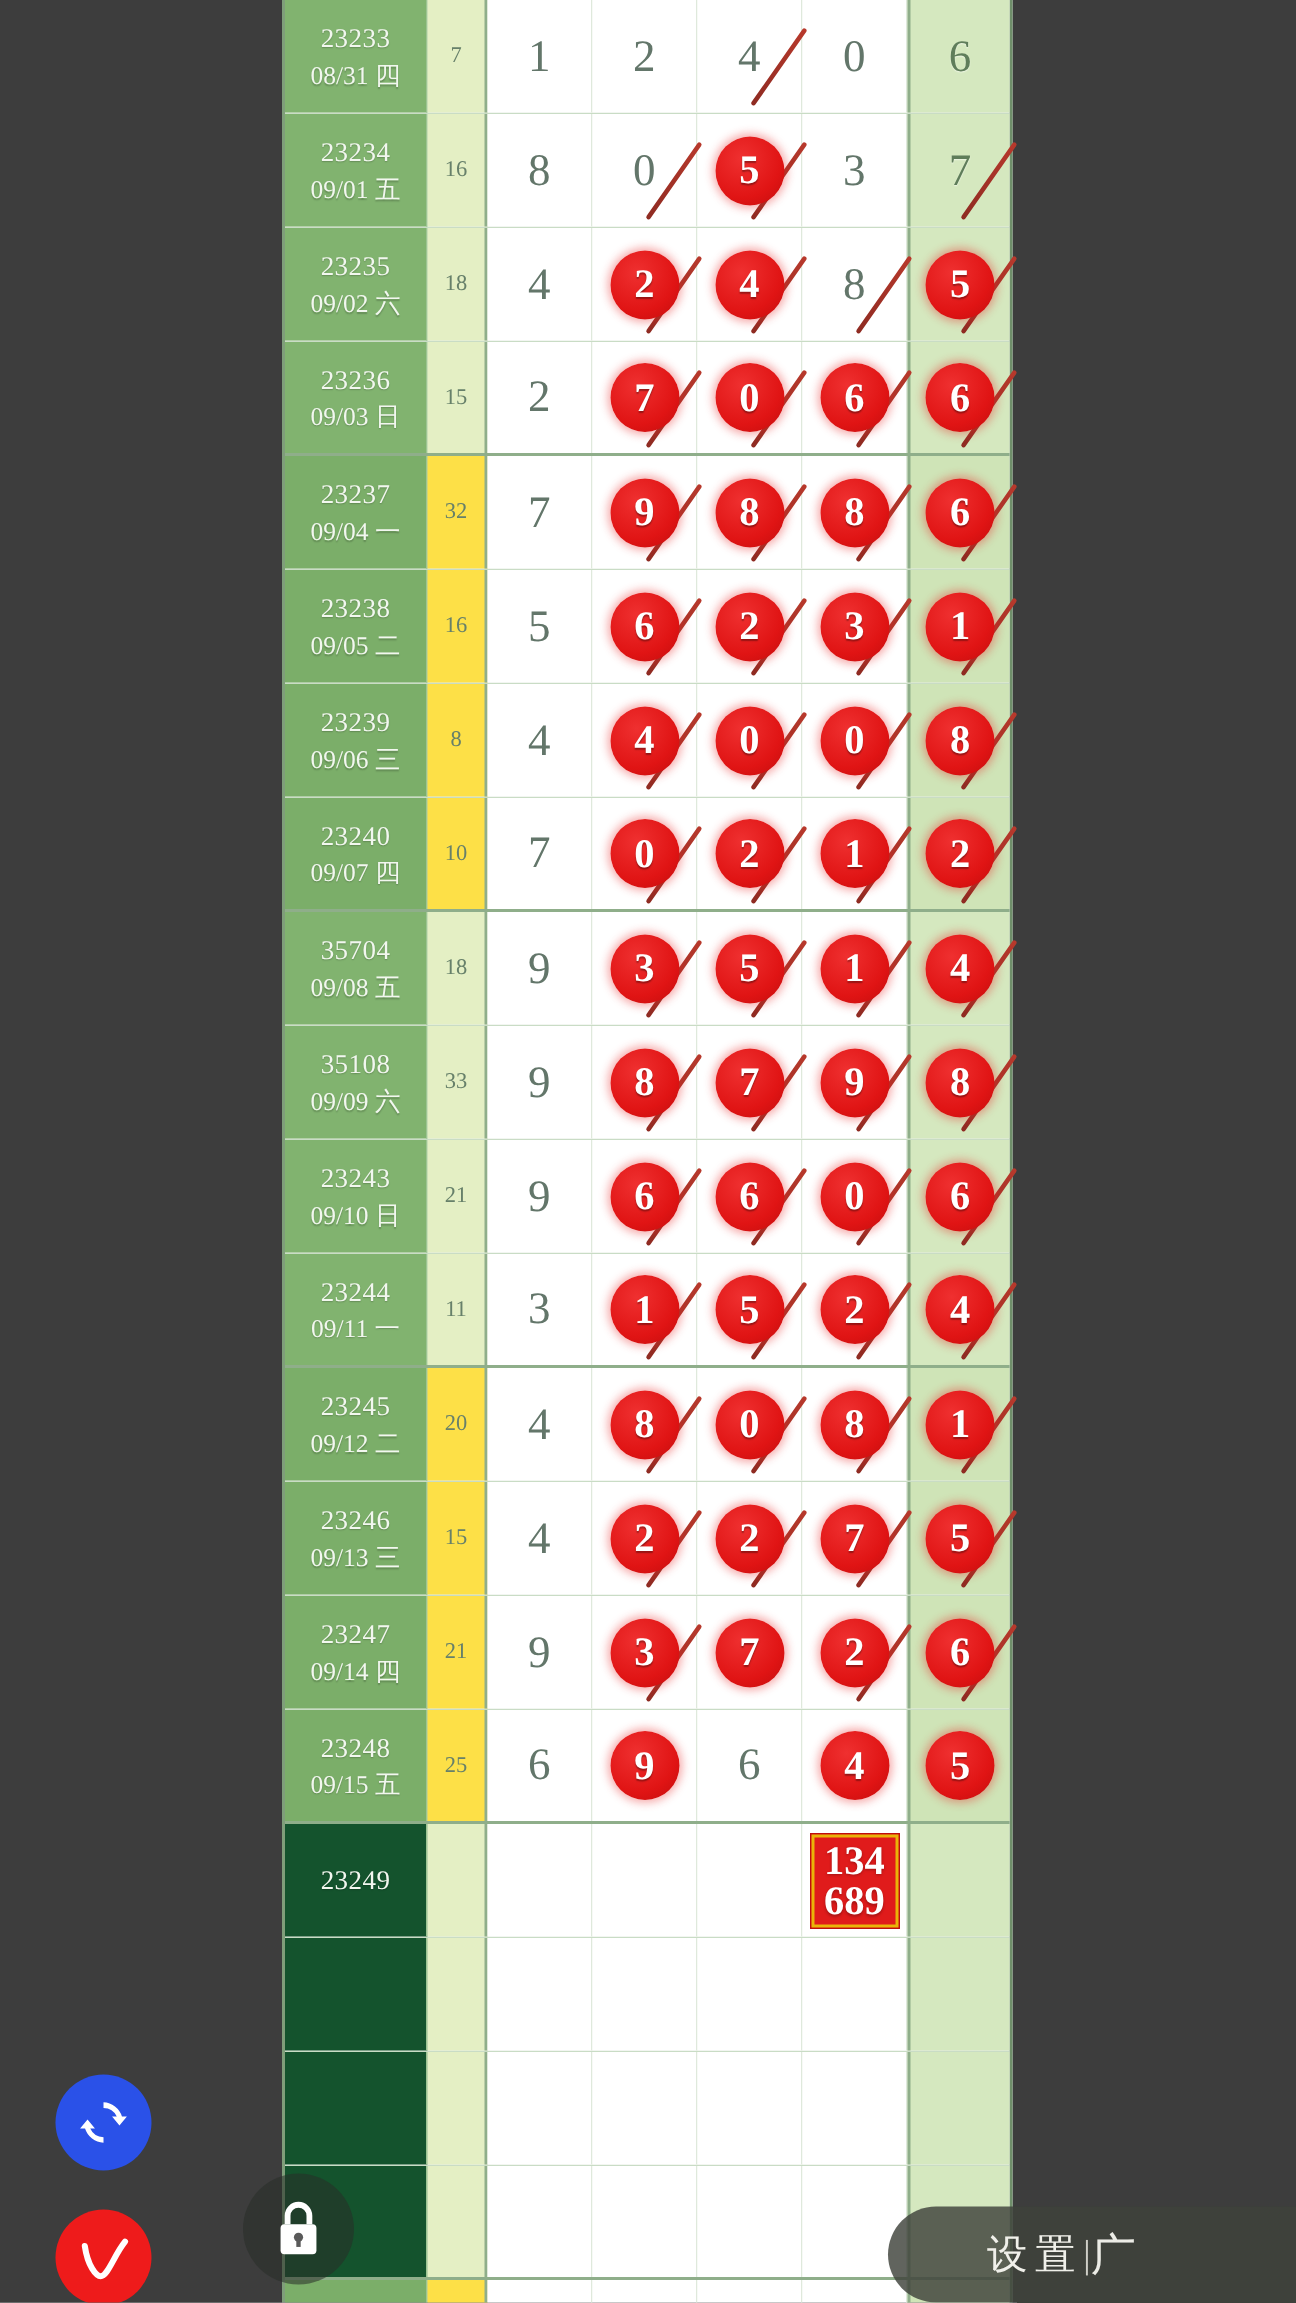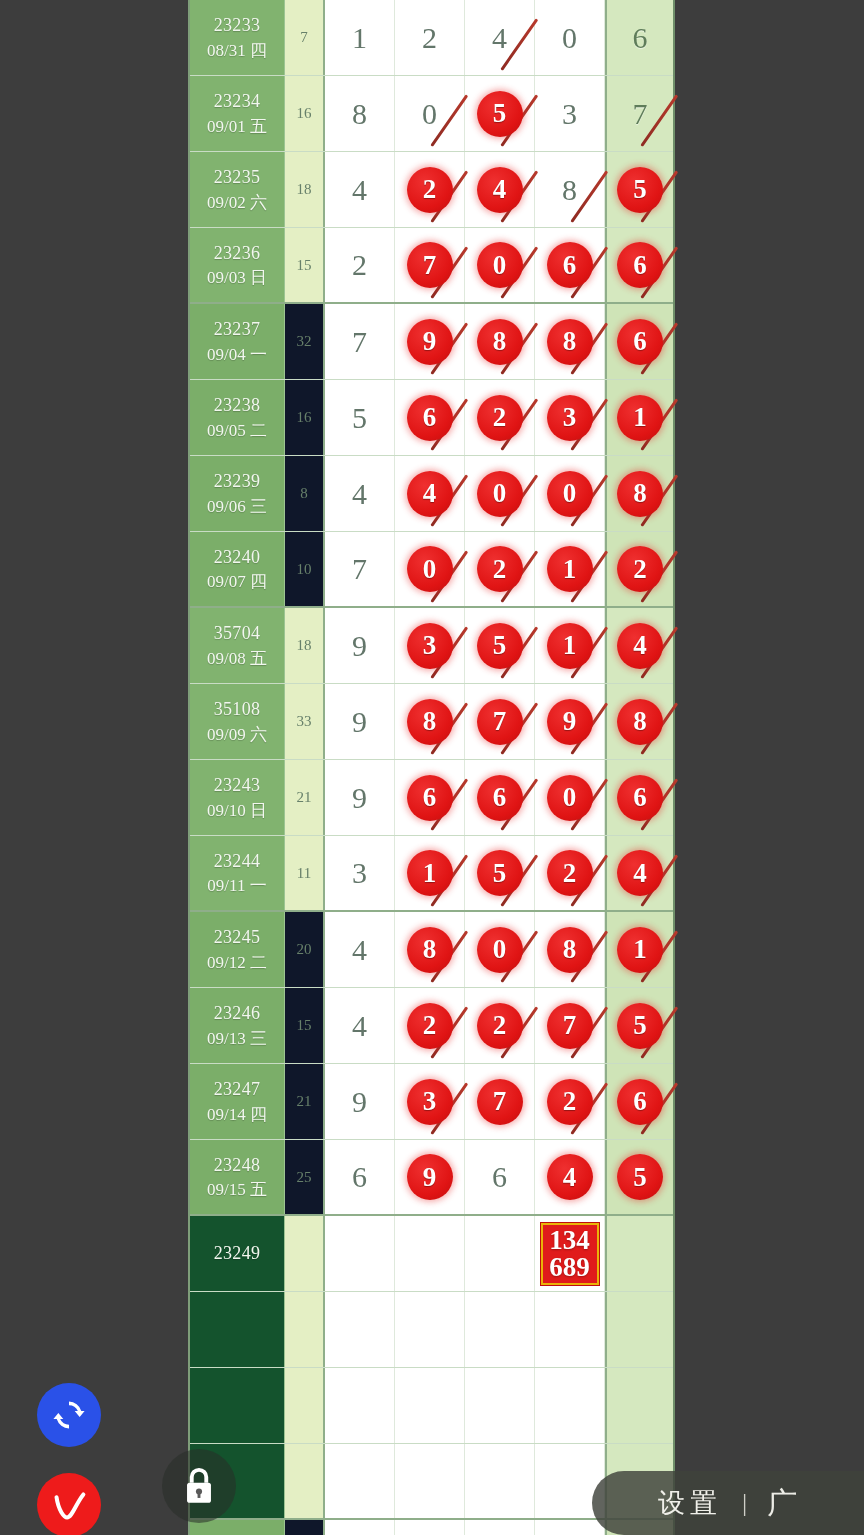--- a/index.html
+++ b/index.html
@@ -41,21 +41,21 @@
   .issue-dt { font-size:17px; margin-top:3px; text-shadow:0 1px 1px rgba(0,0,0,.22); }
 
   .c-sum {
     width:40px; flex:none;
     background:#e4efc4;
     color:#67806a;
     font-size:15px;
     display:flex; align-items:center; justify-content:center;
     border-right:2px solid #8fae8a;
   }
-  .row.band .c-sum { background:#0f172a; }
+  .row.band .c-sum { background:#fde047; }
 
   .c-num {
     width:70px; flex:none;
     position:relative;
     display:flex; align-items:center; justify-content:center;
     border-right:1px solid #dfe9dc;
     background:#ffffff;
   }
   .c-num.last {
     width:68px;
@@ -122,21 +122,21 @@
     background:rgba(40,45,40,.55);
   }
 
   #settings-bar {
     position:absolute; right:0; top:1471px;
     width:272px; height:64px;
     background:rgba(62,66,58,.82);
     border-top-left-radius:34px;
     border-bottom-left-radius:34px;
     display:flex; align-items:center;
-    padding-left:66px; gap:20px;
+    padding-left:66px; 
   }
   #settings-bar .s-label {
     color:#f0f0ea; font-size:27px;
     font-family:"DejaVu Sans", sans-serif;
     letter-spacing:5px;
   }
   #settings-bar .s-div { color:#cfcfc8; font-size:26px; }
   #settings-bar .s-next { color:#ecece6; font-size:30px; font-family:"DejaVu Sans", sans-serif; }
 </style>
 </head>

